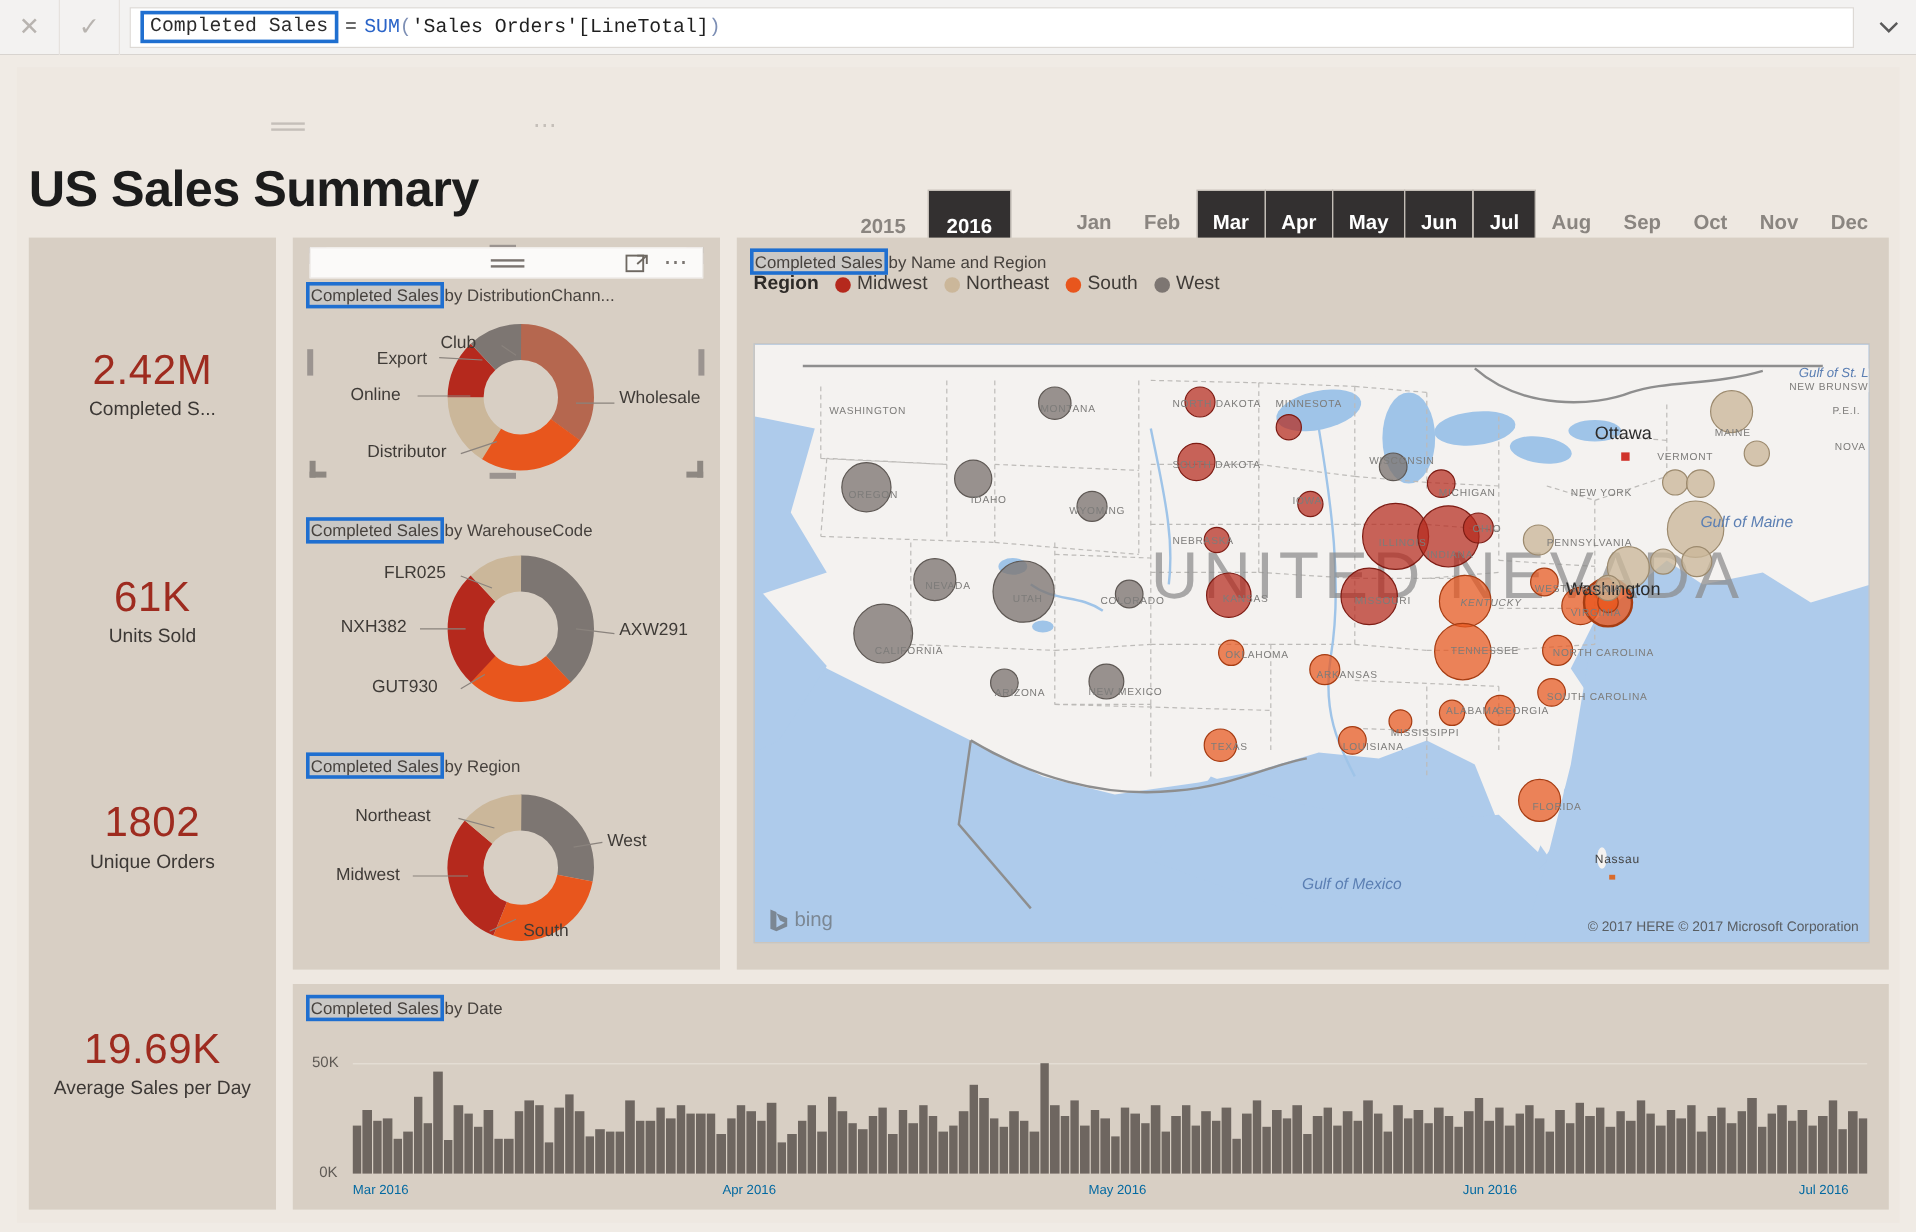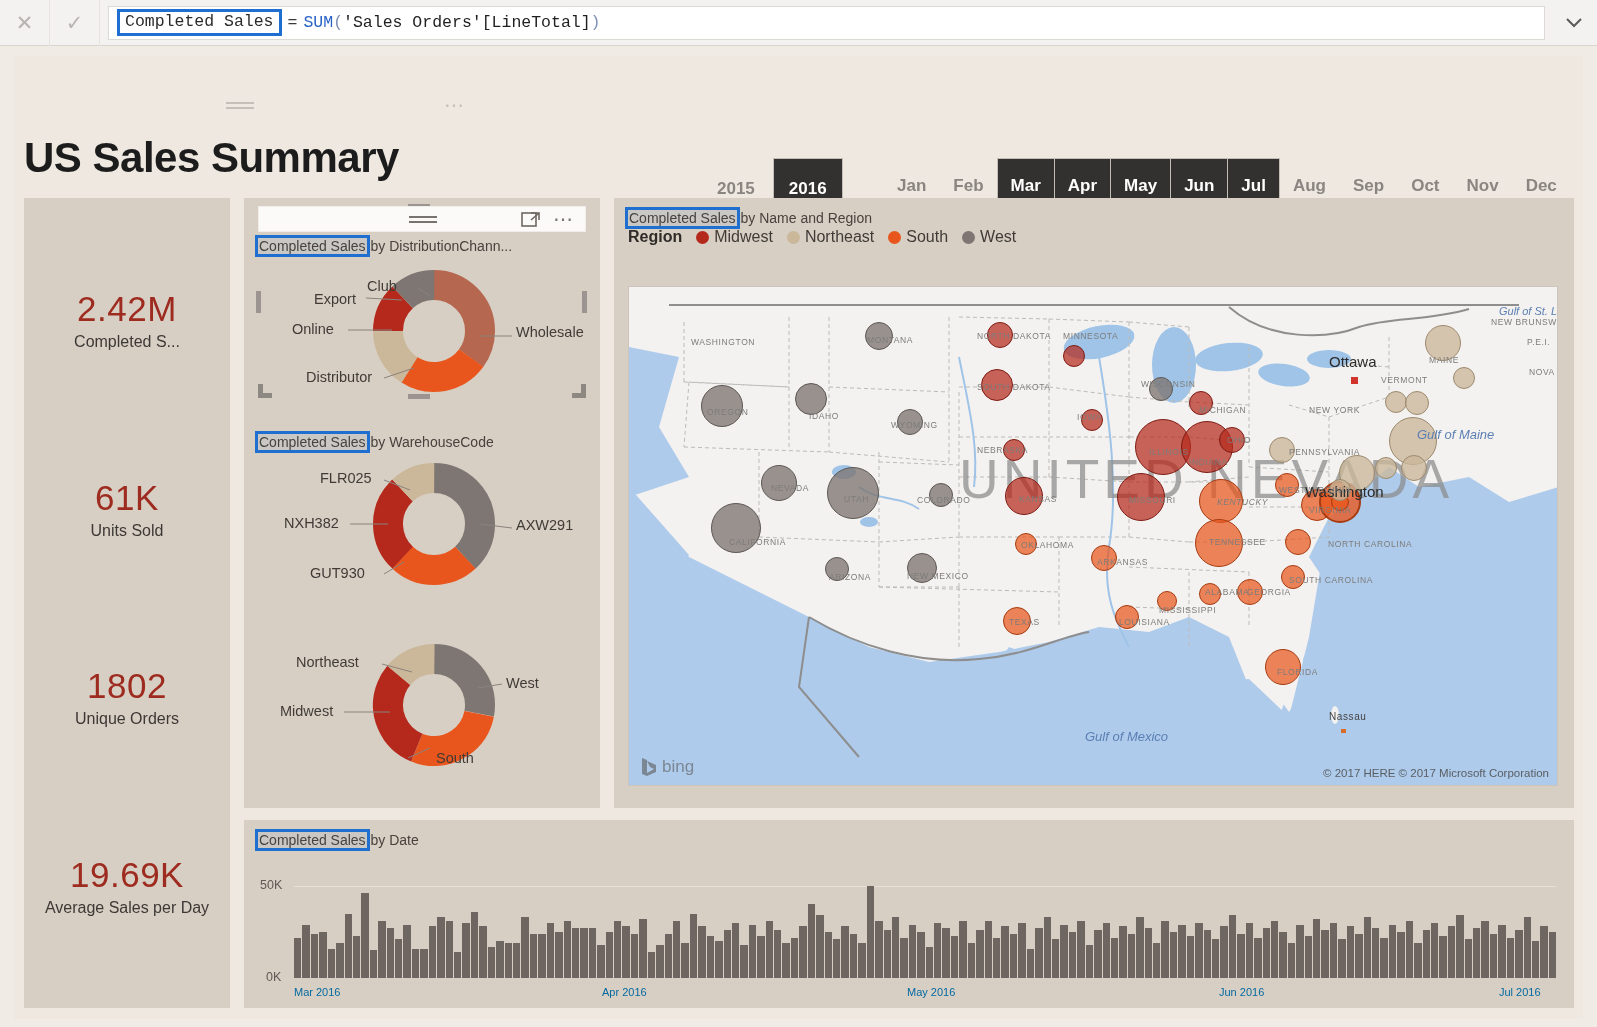--- a/index.html
+++ b/index.html
@@ -352,20 +352,23 @@
         </g>
       </svg>
       <div class="donut-label" style="left:76px;top:18px;">FLR025</div>
       <div class="donut-label" style="left:40px;top:63px;">NXH382</div>
       <div class="donut-label" style="left:66px;top:113px;">GUT930</div>
       <div class="donut-label" style="left:272px;top:65px;">AXW291</div>
     </div>
   </div>
 
   <div class="donut-block" style="left:230px;top:574px;">
+    <div class="viz-title">
+      <span class="hl">Completed Sales</span><span> by Region</span>
+    </div>
     <div class="donut-svg-wrap" style="height:150px;">
       <svg width="356" height="150" viewBox="0 0 356 150">
         <g transform="translate(190,75)">
           <circle r="46" fill="none" stroke="#7d7672" stroke-width="30" stroke-dasharray="80.9 208.2" transform="rotate(-90)"></circle>
           <circle r="46" fill="none" stroke="#e8561d" stroke-width="30" stroke-dasharray="80.9 208.2" transform="rotate(11)"></circle>
           <circle r="46" fill="none" stroke="#b5291d" stroke-width="30" stroke-dasharray="86.7 202.4" transform="rotate(112)"></circle>
           <circle r="46" fill="none" stroke="#cbb79a" stroke-width="30" stroke-dasharray="40.5 248.6" transform="rotate(220)"></circle>
         </g>
         <g stroke="#8a837d" stroke-width="1" fill="none">
           <path d="M138,34 L168,42"></path>
@@ -565,21 +568,21 @@
             <div class="map-label" style="left: 648px; top: 380px;">FLORIDA</div>
             <div class="map-label" style="left: 512px; top: 92px;">WISCONSIN</div>
             <div class="map-label" style="left: 570px; top: 118px;">MICHIGAN</div>
             <div class="map-label" style="left: 520px; top: 160px;">ILLINOIS</div>
             <div class="map-label" style="left: 560px; top: 170px;">INDIANA</div>
             <div class="map-label" style="left: 598px; top: 148px;">OHIO</div>
             <div class="map-label" style="left: 588px; top: 210px; font-style: italic;">KENTUCKY</div>
             <div class="map-label" style="left: 580px; top: 250px;">TENNESSEE</div>
             <div class="map-label" style="left: 650px; top: 198px;">WEST VIRGINIA</div>
             <div class="map-label" style="left: 680px; top: 218px;">VIRGINIA</div>
-            <div class="map-label" style="left: 699px; top: 252px; text-align: right;">NORTH CAROLINA</div>
+            <div class="map-label" style="left: 665px; top: 252px; text-align: right;">NORTH CAROLINA</div>
             <div class="map-label" style="left: 660px; top: 288px;">SOUTH CAROLINA</div>
             <div class="map-label" style="left: 660px; top: 160px;">PENNSYLVANIA</div>
             <div class="map-label" style="left: 680px; top: 118px;">NEW YORK</div>
             <div class="map-label" style="left: 752px; top: 88px;">VERMONT</div>
             <div class="map-label" style="left: 800px; top: 68px;">MAINE</div>
             <div class="map-label" style="left: 862px; top: 30px;">NEW BRUNSWICK</div>
             <div class="map-label" style="left: 900px; top: 80px;">NOVA SCOTIA</div>
             <div class="map-label" style="left: 898px; top: 50px;">P.E.I.</div>
           </div>
 

